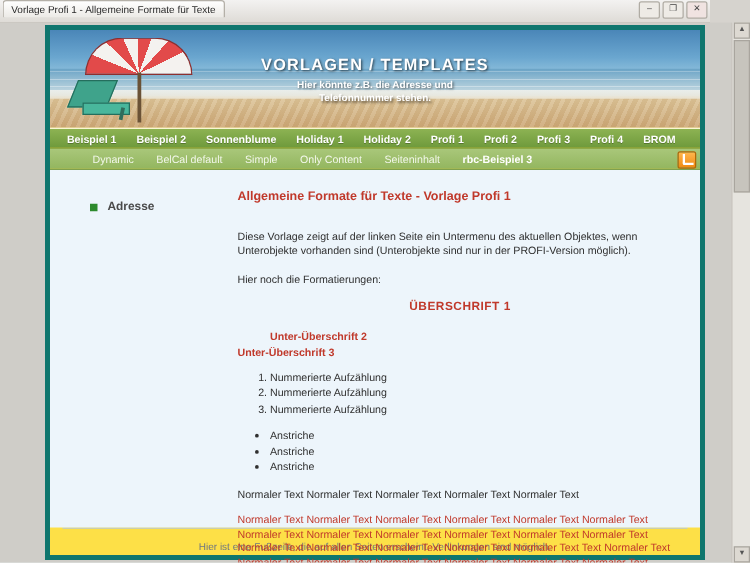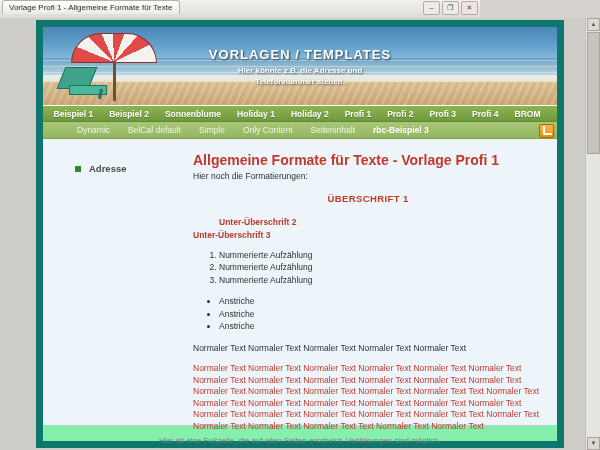--- a/index.html
+++ b/index.html
@@ -3,21 +3,21 @@
 <meta charset="utf-8">
 <style>
   html,body{margin:0;padding:0;}
   body{
     width:600px;height:450px;overflow:hidden;
     font-family:"Liberation Sans",sans-serif;
     background:#d6d3ce;
   }
   
   .chrome{
-    position:absolute;left:0;top:0;width:480px;height:18px;
+    position:absolute;left:0;top:0;width:568px;height:18px;
     background:linear-gradient(#f3f2f1,#dedbd6);
     border-bottom:1px solid #b4b0a8;
     font-size:8px;color:#2b2b2b;
   }
   .chrome .tabstrip{position:absolute;left:0;top:0;height:14px;display:flex;align-items:flex-end;}
   .chrome .tab{
     height:13px;line-height:13px;padding:0 6px;margin-left:2px;
     background:linear-gradient(#ffffff,#eceae6);
     border:1px solid #b4b0a8;border-bottom:none;
     border-radius:3px 3px 0 0;white-space:nowrap;
@@ -30,21 +30,21 @@
   }
   .chrome .winbtn.close{background:#f0e3e1;}
 
   
   .page{
     position:absolute;left:0;top:18px;width:600px;height:432px;
     background:#cfcdc8;overflow:hidden;
   }
   .paper{
     position:absolute;left:36px;top:2px;width:528px;height:428px;
-    background:#86efac;border:7px solid #0f766e;
+    background:#fde047;border:4px solid #0f766e;
     box-sizing:border-box;
   }
 
   
   .banner{
     position:relative;height:78px;overflow:hidden;
     background:
       linear-gradient(to bottom,#4a86b8 0%,#6aa6cf 28%,#8fc0dc 45%,#cfd9d2 57%,#e3cfa8 72%,#d9bf92 100%);
   }
   .sea{
@@ -138,21 +138,21 @@
   .leftcol .treeitem{
     position:absolute;left:46px;top:24px;font-size:9.5px;font-weight:bold;color:#4a4a4a;
   }
   .leftcol .bullet{
     position:absolute;left:32px;top:27px;width:6px;height:6px;background:#2d8a2d;
   }
   .maincol{
     position:absolute;left:150px;top:16px;right:14px;
     font-size:8.5px;color:#2f2f2f;line-height:11.5px;
   }
-  .h-main{color:#c0392b;font-weight:bold;font-size:14px;margin-bottom:4px;}
+  .h-main{color:#c0392b;font-weight:bold;font-size:10px;margin-bottom:20px;}
   .para{margin-bottom:11px;}
   .h1c{color:#c0392b;font-weight:bold;font-size:9.5px;text-align:center;margin:10px 0 12px 0;letter-spacing:.4px;}
   .h2c{color:#c0392b;font-weight:bold;font-size:8.5px;margin:0 0 2px 0;padding-left:26px;}
   .h3c{color:#c0392b;font-weight:bold;font-size:8.5px;margin:0 0 8px 0;}
   ol,ul{margin:0 0 10px 0;padding-left:26px;}
   ol li,ul li{margin-bottom:1px;}
   .plaintext{margin-bottom:9px;}
   .redblock{color:#c0392b;line-height:11.5px;}
 
   
@@ -237,20 +237,21 @@
 
     <div class="content">
 
       <div class="leftcol">
         <div class="bullet"></div>
         <div class="treeitem">Adresse</div>
       </div>
 
       <div class="maincol">
         <div class="h-main">Allgemeine Formate für Texte - Vorlage Profi 1</div>
+        <div class="para">Diese Vorlage zeigt auf der linken Seite ein Untermenu des aktuellen Objektes, wenn Unterobjekte vorhanden sind (Unterobjekte sind nur in der PROFI-Version möglich).</div>
         <div class="para">Hier noch die Formatierungen:</div>
 
         <div class="h1c">ÜBERSCHRIFT 1</div>
         <div class="h2c">Unter-Überschrift 2</div>
         <div class="h3c">Unter-Überschrift 3</div>
 
         <ol>
           <li>Nummerierte Aufzählung</li>
           <li>Nummerierte Aufzählung</li>
           <li>Nummerierte Aufzählung</li>

